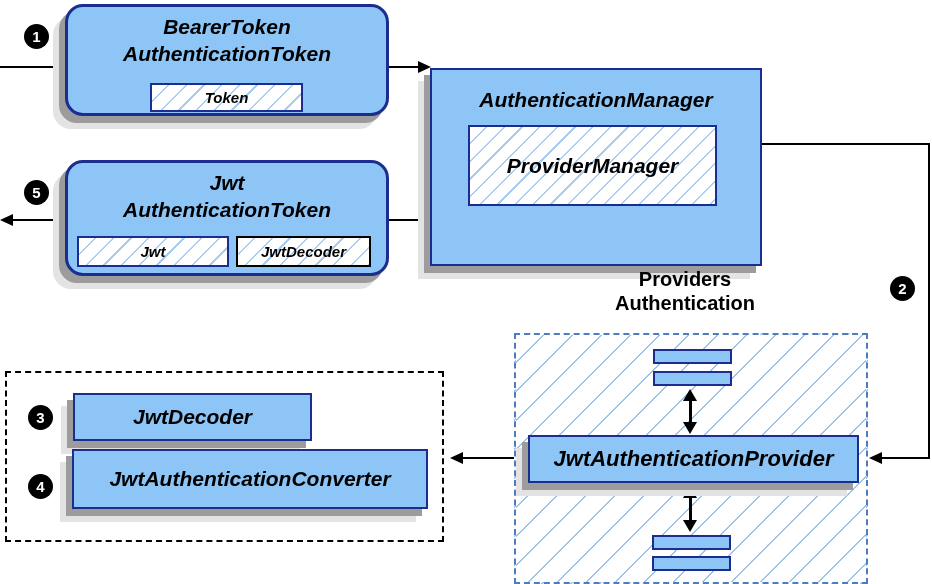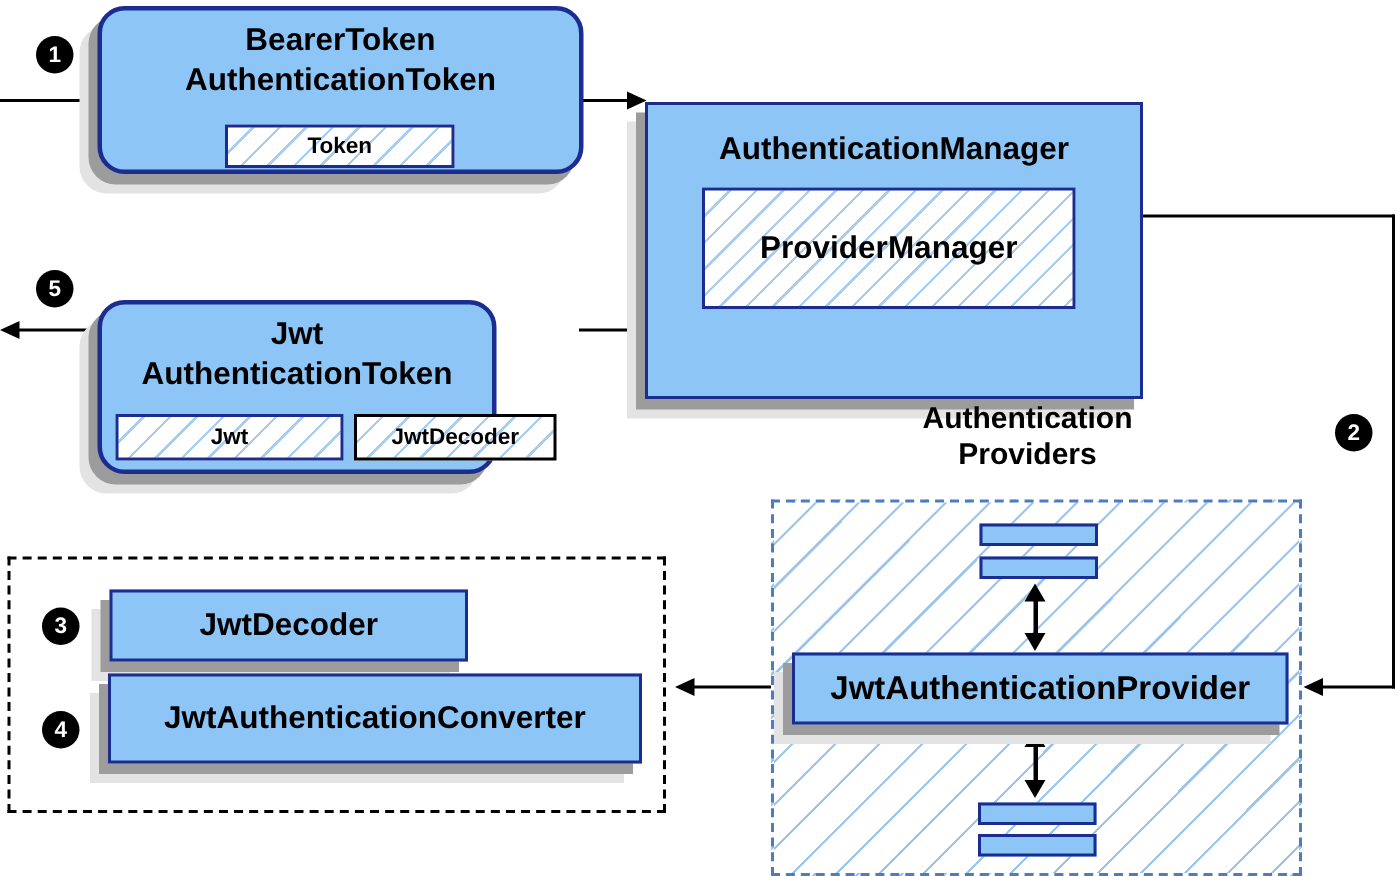--- a/index.html
+++ b/index.html
@@ -5,20 +5,21 @@
   html,body { margin:0; padding:0; background:#ffffff; }
   .canvas {
     position:relative; width:932px; height:584px; background:#ffffff;
     font-family:"Liberation Sans", sans-serif; overflow:hidden; color:#000;
   }
   .node {
     position:absolute; box-sizing:border-box;
     background:#8cc5f6; border:2px solid #1b2d8f;
     box-shadow:-6px 7px 0 0 #9c9c9c, -12px 13px 0 0 #e3e3e3;
     font-weight:bold;
+    font-style:italic;
   }
   .rounded { border-radius:18px; border-width:3px; }
   .titlebox { text-align:center; font-size:21px; line-height:27px; font-weight:bold; }
   .center-label { display:flex; align-items:center; justify-content:center; font-size:21px; }
   .chip {
     position:absolute; box-sizing:border-box;
     background:#ffffff repeating-linear-gradient(135deg, rgba(255,255,255,0) 0 11px, #a9cdf1 11px 12.5px);
     border:2px solid #1b2d8f;
     display:flex; align-items:center; justify-content:center;
     font-weight:bold; font-size:15px;
@@ -85,32 +86,32 @@
       <div>AuthenticationToken</div>
     </div>
     <div class="chip" style="left:82px; top:76px; width:153px; height:29px;">Token</div>
   </div>
 
   <div class="node" style="left:430px; top:68px; width:332px; height:198px;">
     <div class="titlebox" style="margin-top:16px;">AuthenticationManager</div>
     <div class="chip" style="left:36px; top:55px; width:249px; height:81px; font-size:21px;">ProviderManager</div>
   </div>
 
-  <div class="node rounded" style="left:65px; top:160px; width:266px; height:116px;margin-top:40px;">
+  <div class="node rounded" style="left:65px; top:160px; width:324px; height:116px;">
     <div class="titlebox" style="margin-top:6px;">
       <div>Jwt</div>
       <div>AuthenticationToken</div>
     </div>
     <div class="chip" style="left:9px; top:73px; width:152px; height:31px;">Jwt</div>
     <div class="chip" style="left:168px; top:73px; width:135px; height:31px; border-color:#000;">JwtDecoder</div>
   </div>
 
   <div class="caption" style="left:560px; top:267px; width:250px;">
+    <div>Providers</div>
     <div>Authentication</div>
-    <div>Providers</div>
   </div>
 
   <div class="providers-box" style="left:514px; top:333px; width:354px; height:251px;"></div>
 
   <div class="mini-rect" style="left:653px; top:349px;"></div>
   <div class="mini-rect" style="left:653px; top:371px;"></div>
   <div class="mini-rect" style="left:652px; top:535px;"></div>
   <div class="mini-rect" style="left:652px; top:556px;"></div>
 
   <div class="darrow" style="left:683px; top:389px; height:45px;">

